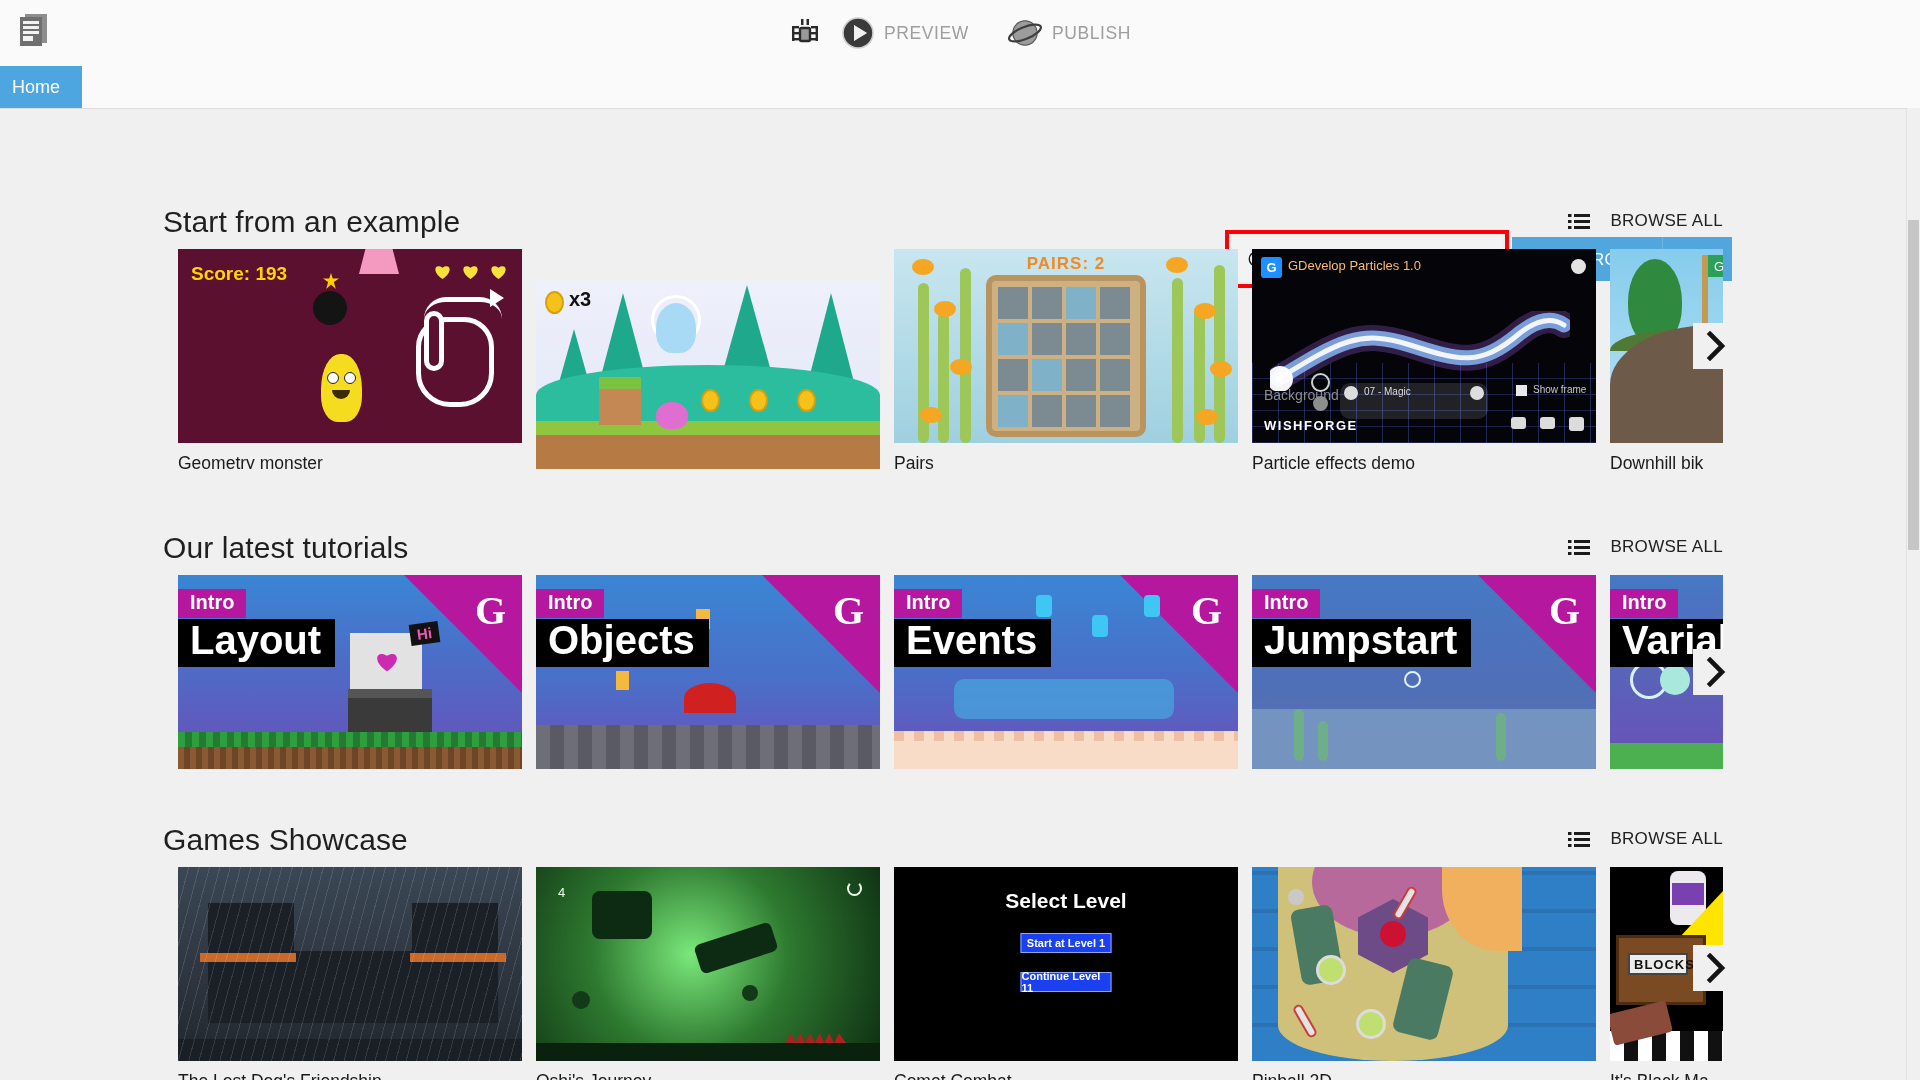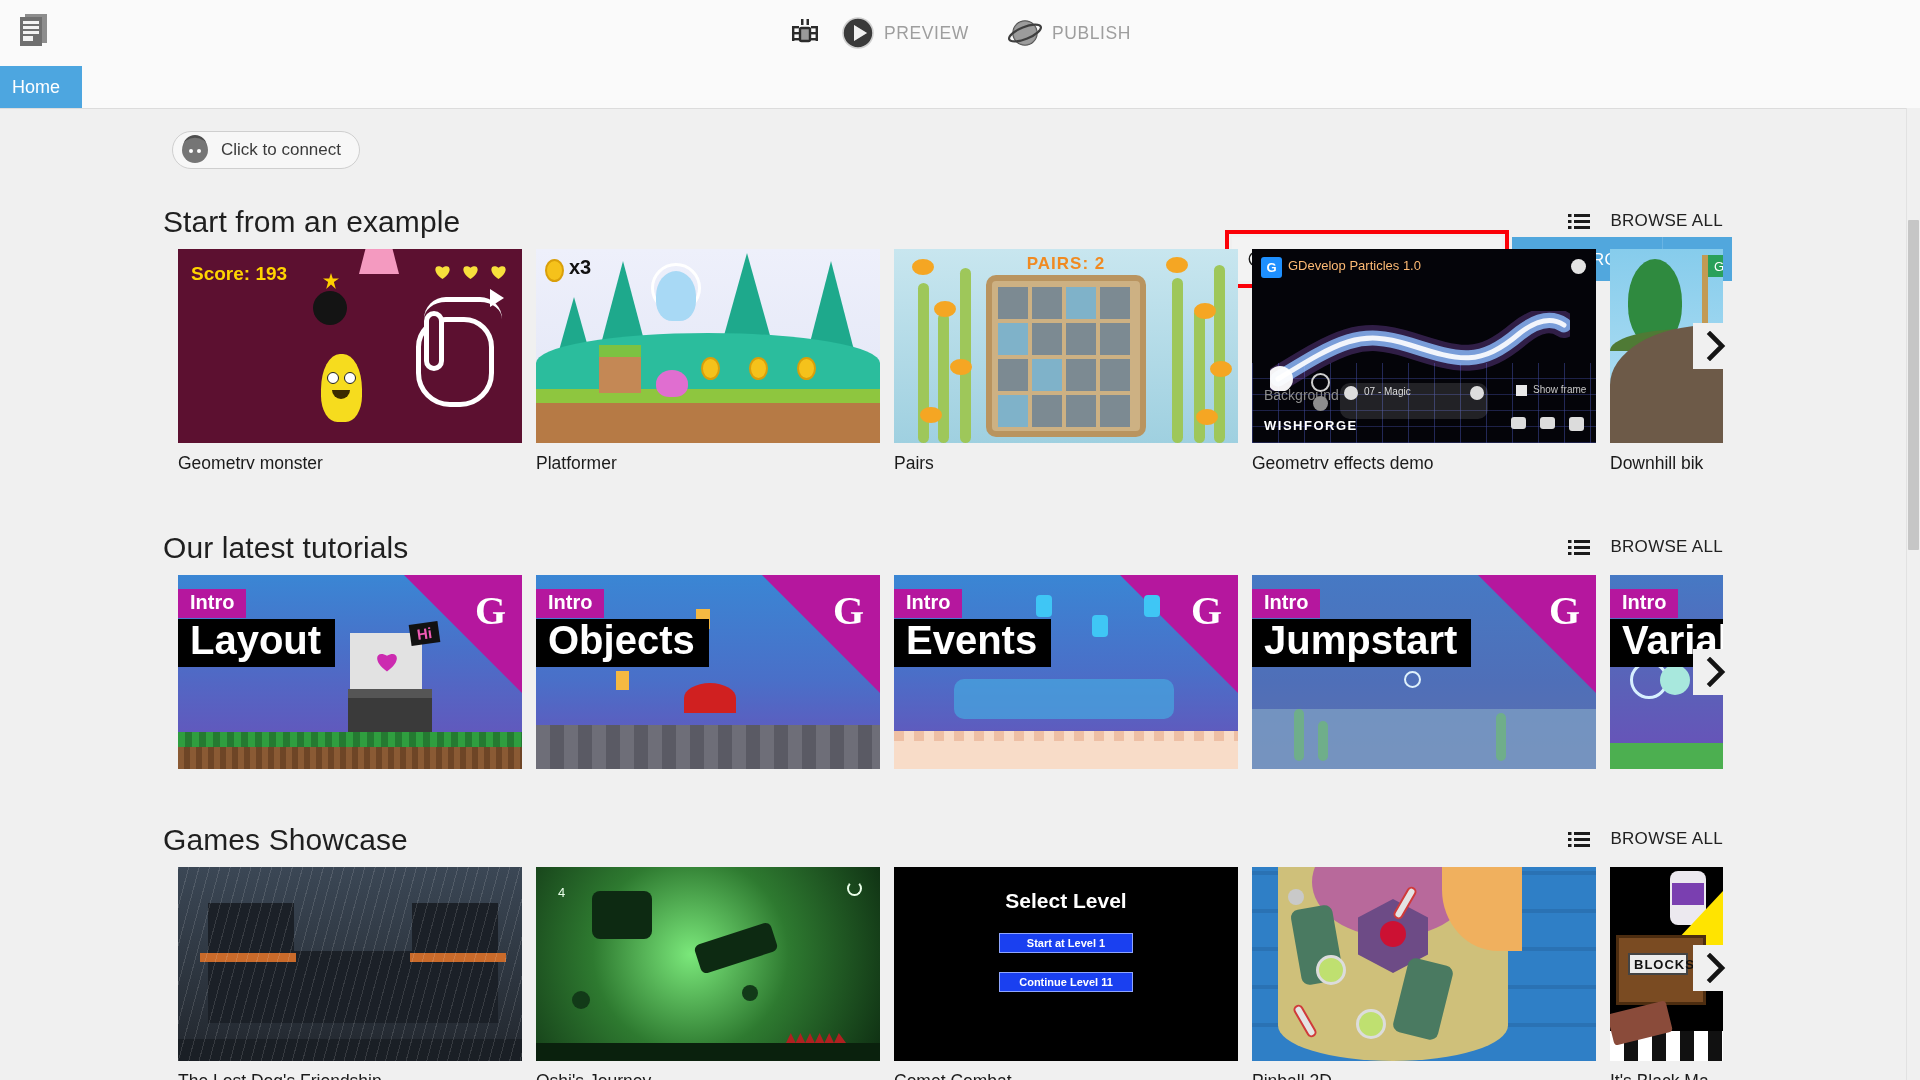--- a/index.html
+++ b/index.html
@@ -256,21 +256,21 @@
     line-height:1.0; white-space:nowrap;}
   .tut-grass { position:absolute; left:0; bottom:0; width:100%; height:34px; }
 
   
   .sc-lost { background:#2b3037; }
   .sc-oshi { background: radial-gradient(circle at 45% 45%, #7be87b 0%, #2e7a30 45%, #0e2d12 100%); }
   .sc-comet { background:#000; }
   .sc-comet-t { position:absolute; left:0; top:22px; width:100%; text-align:center;
     color:#fff; font-size:21px; font-weight:bold;}
   .sc-btn { position:absolute; left:50%; transform:translateX(-50%);
-    width:134px; height:20px; background:#1a40f0; border:1.5px solid #8fa6ff;
+    width:91px; height:20px; background:#1a40f0; border:1.5px solid #8fa6ff;
     color:#fff; font-size:11px; font-weight:bold; display:flex;
     align-items:center; justify-content:center;}
   .sc-pin { background:#2f7fc6; }
   .sc-black { background:#000; }
 </style>
 </head>
 <body>
 
 <div id="topbar">
 
@@ -323,33 +323,20 @@
 
   </div>
 </div>
 
 <div id="tabbar">
   <div id="tab-home">Home</div>
 </div>
 
 <div id="main">
 
-  <div id="action-row">
-    <div id="connect-btn">
-      <svg width="30" height="30" viewBox="0 0 30 30">
-        <circle cx="15" cy="15" r="13" fill="#757575"></circle>
-        <path d="M3 12 a12 12 0 0 1 24 0 a9 7 0 0 0 -24 0 z" fill="#4e4e4e"></path>
-        <circle cx="15" cy="16" r="9" fill="#ffffff" opacity="0"></circle>
-        <circle cx="11" cy="16" r="2" fill="#ffffff"></circle>
-        <circle cx="19" cy="16" r="2" fill="#ffffff"></circle>
-        <path d="M6 17 a9 9 0 0 0 18 0 a9 10 0 0 1 -18 0z" fill="#757575" opacity="0"></path>
-      </svg>
-      <span id="connect-label">Click to connect</span>
-    </div>
-  </div>
 
   <div id="create-blank-btn">
     <svg width="26" height="26" viewBox="0 0 26 26">
       <circle cx="13" cy="13" r="11" fill="none" stroke="#1a1a1a" stroke-width="2.2"></circle>
       <rect x="11.8" y="6.5" width="2.4" height="13" fill="#1a1a1a"></rect>
       <rect x="6.5" y="11.8" width="13" height="2.4" fill="#1a1a1a"></rect>
     </svg>
     <span id="create-blank-label">CREATE A BLANK PROJECT</span>
   </div>
   <div id="create-highlight"></div>
@@ -399,21 +386,21 @@
           <div class="m-mouth"></div>
         </div>
         <div class="swipe"></div>
         <div class="swipe-tip"></div>
         <div class="hand"></div>
         <div class="hand-f"></div>
       </div>
       <div class="card-title">Geometry monster</div>
     </div>
 
-    <div class="card" style="left:358px;">
+    <div class="card" style="left:358px;margin-top:32px;">
       <div class="thumb pf-sky">
         <div class="tree" style="left:10px;  top:48px; width:56px; height:100px;"></div>
         <div class="tree" style="left:52px;  top:12px; width:70px; height:132px;"></div>
         <div class="tree" style="left:172px; top:4px;  width:78px; height:140px;"></div>
         <div class="tree" style="left:262px; top:12px; width:66px; height:128px;"></div>
         <div class="pf-hillA"></div>
         <div class="ghost-ring"></div>
         <div class="ghost"></div>
         <div class="pf-ground"></div>
         <div class="pf-grass"></div>
@@ -489,21 +476,21 @@
         <div style="position:absolute;left:264px;top:136px;width:11px;height:11px;background:#e8e8e8;"></div>
         <div style="position:absolute;left:281px;top:135px;color:#c9c9c9;font-size:10px;">Show frame</div>
         <div class="pt-wish">WISHFORGE</div>
         <div style="position:absolute;right:12px;bottom:12px;display:flex;gap:14px;">
           <div style="width:15px;height:12px;background:#dcdcdc;border-radius:3px;"></div>
           <div style="width:15px;height:12px;background:#dcdcdc;border-radius:3px;"></div>
           <div style="width:15px;height:14px;background:#dcdcdc;border-radius:3px;"></div>
         </div>
         <div style="position:absolute;right:10px;top:10px;width:15px;height:15px;border-radius:50%;background:#e3e3e3;"></div>
       </div>
-      <div class="card-title">Geometry effects demo</div>
+      <div class="card-title">Particle effects demo</div>
     </div>
 
     <div class="card" style="left:1432px;">
       <div class="thumb dh-sky" style="width:113px;">
         <div class="dh-tree"></div>
         <div class="dh-trunk"></div>
         <div style="position:absolute;left:92px;top:6px;width:6px;height:150px;background:#c29a54;"></div>
         <div style="position:absolute;left:98px;top:6px;width:22px;height:22px;background:#2aa05a;color:#fff;font-size:13px;display:flex;align-items:center;justify-content:center;">G</div>
         <div class="dh-grass"></div>
         <div class="dh-ground"></div>

